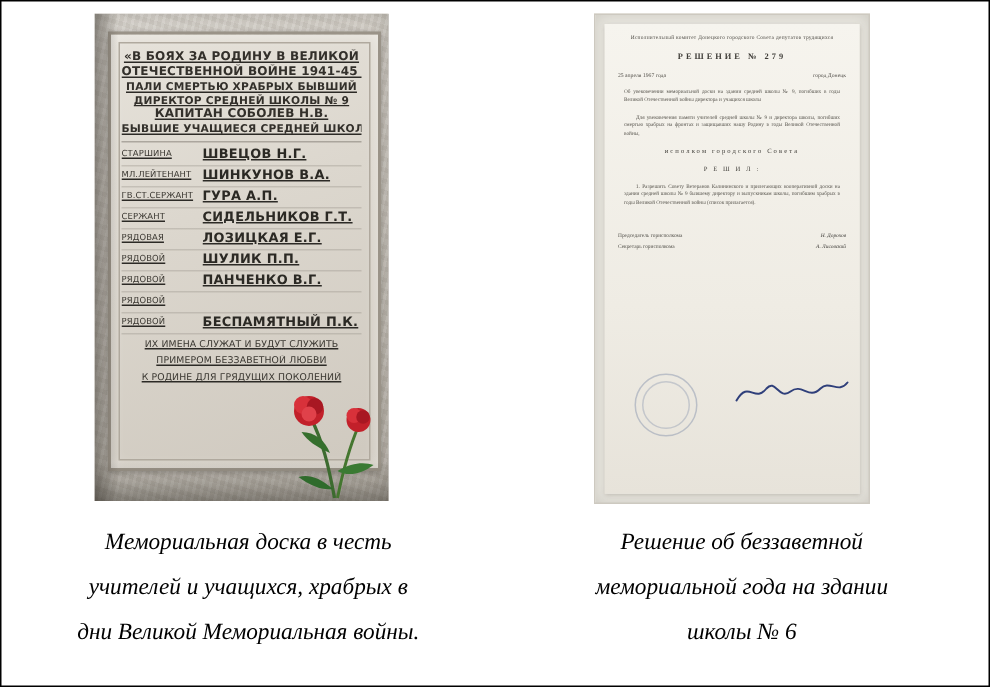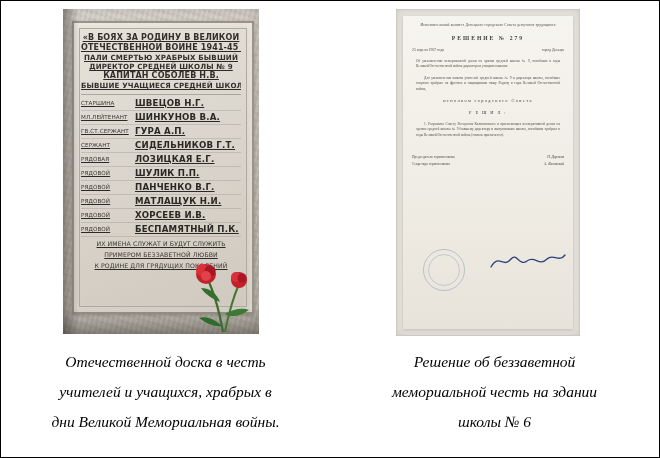--- a/index.html
+++ b/index.html
@@ -345,25 +345,20 @@
               <div class="pl-row">
                 <span class="pl-rank">рядовой</span>
                 <span class="pl-name">ШУЛИК П.П.</span>
               </div>
               <div class="pl-row">
                 <span class="pl-rank">рядовой</span>
                 <span class="pl-name">ПАНЧЕНКО В.Г.</span>
               </div>
               <div class="pl-row">
                 <span class="pl-rank">рядовой</span>
-                <span class="pl-name">МАТЛАЩУК Н.И.</span>
-              </div>
-              <div class="pl-row">
-                <span class="pl-rank">рядовой</span>
-                <span class="pl-name">ХОРСЕЕВ И.В.</span>
               </div>
               <div class="pl-row">
                 <span class="pl-rank">рядовой</span>
                 <span class="pl-name">БЕСПАМЯТНЫЙ П.К.</span>
               </div>
             </div>
 
             <div class="pl-foot">Их имена служат и будут служить</div>
             <div class="pl-foot">примером беззаветной любви</div>
             <div class="pl-foot">к Родине для грядущих поколений</div>
@@ -432,24 +427,24 @@
           <path d="M2 20 C10 6 14 22 22 12 C28 5 30 20 38 14 C46 8 50 20 58 12 C64 6 70 16 76 8" stroke="#2f3f7a" stroke-width="1.3" fill="none" stroke-linecap="round"></path>
         </svg>
 
         <div class="doc-stamp"></div>
       </div>
     </div>
   </div>
 
   <div class="captions">
     <div class="caption caption-left">
-      <span class="cap-line">Отечественной доска в честь</span>
+      <span class="cap-line">Мемориальная доска в честь</span>
       <span class="cap-line">учителей и учащихся, храбрых в</span>
       <span class="cap-line">дни Великой Мемориальная войны.</span>
     </div>
     <div class="caption caption-right">
       <span class="cap-line">Решение об беззаветной</span>
-      <span class="cap-line">мемориальной честь на здании</span>
+      <span class="cap-line">мемориальной года на здании</span>
       <span class="cap-line">школы № 6</span>
     </div>
   </div>
 
 </div>
 
 </body></html>

